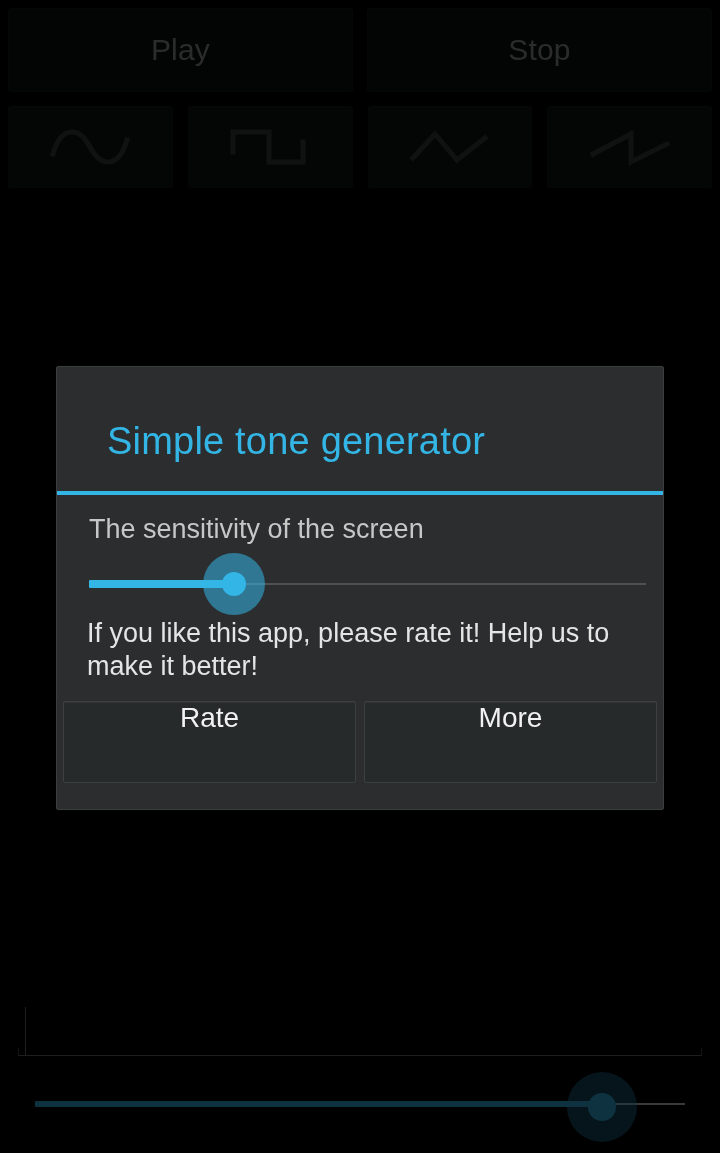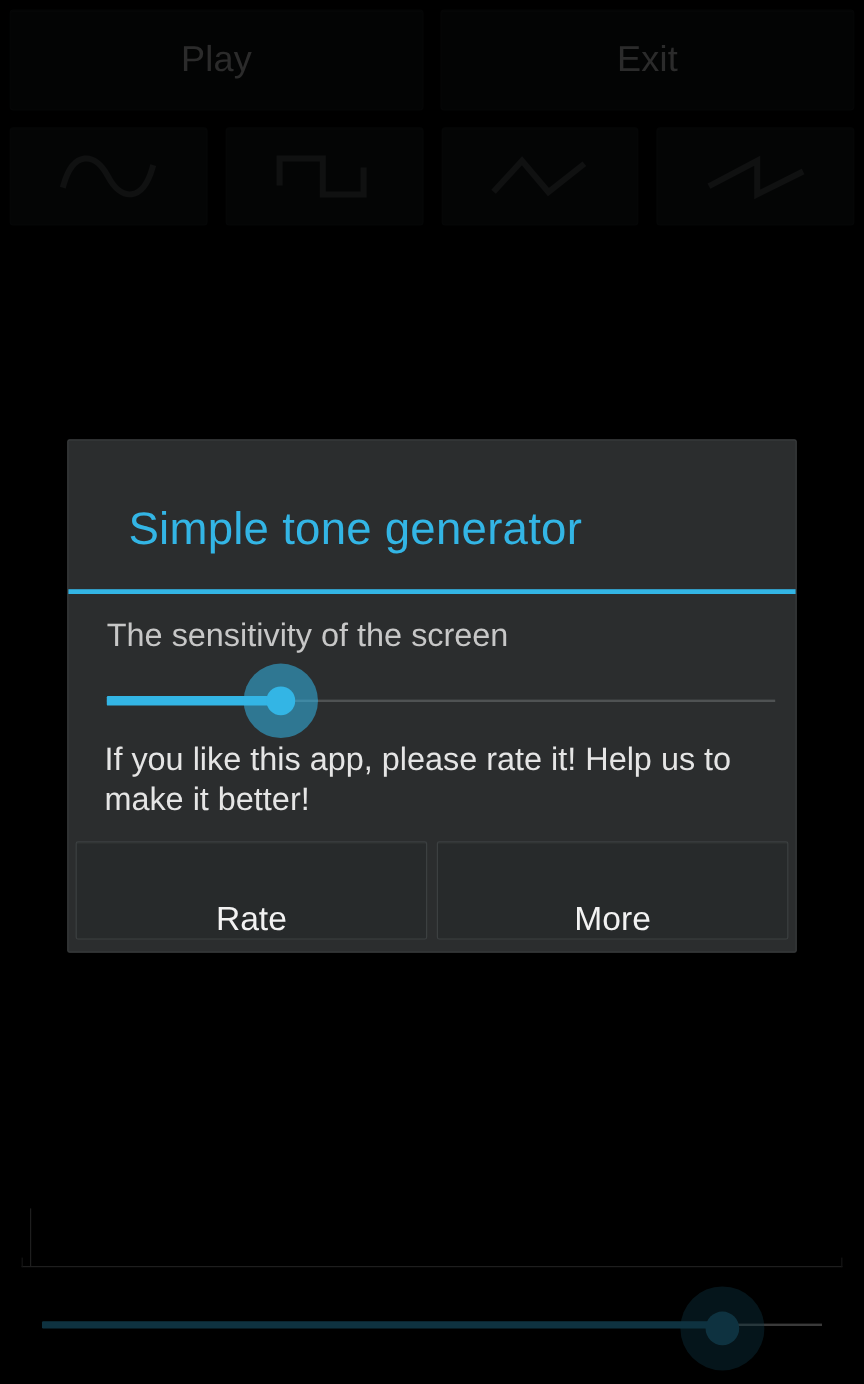--- a/index.html
+++ b/index.html
@@ -172,21 +172,21 @@
     line-height: 1.1;
     margin: 0;
     letter-spacing: 0.2px;
   }
   #dialog-title-divider {
     height: 4px;
     background: #33b5e5;
     width: 100%;
   }
   #dialog-body {
-    padding: 18px 0 0 0;
+    padding: 18px 0 16px 0;
   }
   #sensitivity-label {
     color: #c7c7c7;
     font-size: 27px;
     padding: 0 0 0 32px;
     line-height: 1.2;
   }
 
   
   #sensitivity-slider {
@@ -237,36 +237,36 @@
   }
   .dlg-btn {
     flex: 1 1 0;
     height: 80px;
     background: #272a2b;
     border: 1px solid #3c4041;
     border-radius: 2px;
     color: #f2f2f2;
     font-size: 28px;
     display: flex;
-    align-items: flex-end;
+    align-items: flex-start;
     justify-content: center;
     box-shadow: 0 1px 0 rgba(255,255,255,0.05) inset;
   }
 </style>
 </head>
 <body>
 
 <div id="app-screen">
 
   <div id="transport-row">
     <div class="transport-btn">
       <span>Play</span>
     </div>
     <div class="transport-btn">
-      <span>Exit</span>
+      <span>Stop</span>
     </div>
   </div>
 
   <div id="waveform-row">
 
     <div class="wave-btn">
       <span>
         <svg width="90" height="54" viewBox="0 0 90 54">
           <path d="M8 34 C 16 6, 34 6, 45 27 C 56 48, 74 48, 82 20"></path>
         </svg>

